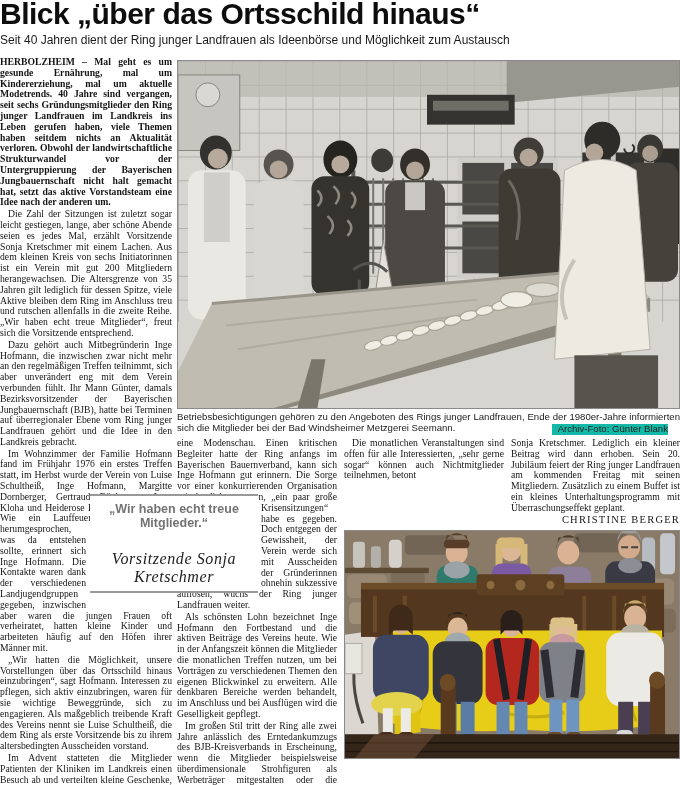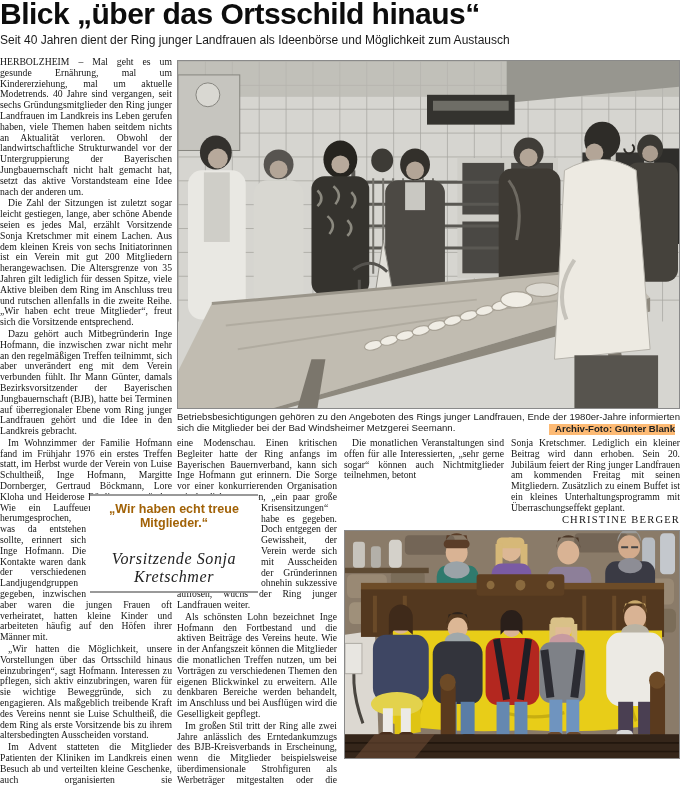--- a/index.html
+++ b/index.html
@@ -17,54 +17,54 @@
     position:absolute; left:0; top:33px; width:680px;
     font-family:"Liberation Sans", sans-serif; font-size:12px; color:#1a1a1a;
   }
   .col{
     position:absolute; overflow:hidden;
     font-size:9.7px; line-height:10.8px; text-align:justify;
     color:#151515; hyphens:auto;
   }
   .col p{margin:0 0 1px 0;}
   .col p.indent{text-indent:8px;}
-  .col p.lead{font-weight:normal;}
+  .col p.lead{font-weight:bold;}
   .col-1{left:0;   top:57px;  width:172px; height:728px;}
   .col-2{left:177px; top:438px; width:160px; height:347px;}
   .col-3{left:344px; top:438px; width:160px; height:90px;}
   .col-4{left:511px; top:438px; width:169px; height:92px;}
   .spacer-r{float:right; width:82px; height:76px; margin-left:4px;}
   .spacer-l{float:left;  width:80px; height:76px; margin-right:4px;}
   .byline{
     text-align:right; font-size:10.5px; letter-spacing:1.2px; margin-top:1px;
     font-variant:normal;
   }
   .pullquote{
     position:absolute; left:90px; top:494px; width:164px; z-index:5;
     background:#fff; border-top:2px solid #999; border-bottom:2px solid #999;
     padding:6px 2px 5px 2px; text-align:center;
   }
   .pullquote .pq-text{
     font-family:"Liberation Sans", sans-serif; font-weight:bold;
-    font-size:12.5px; line-height:14px; color:#a16207;
+    font-size:12.5px; line-height:14px; color:#737373;
   }
   .pullquote .pq-attr{
     font-style:italic; font-size:16px; letter-spacing:0.6px; margin-top:20px; color:#222;
   }
   .photo{position:absolute; overflow:hidden; border:1px solid #8a8a8a; background:#ccc;}
   .photo-1{left:177px; top:60px; width:501px; height:347px;}
   .photo-2{left:344px; top:530px; width:334px; height:227px;}
   .photo svg{display:block; width:100%; height:100%;}
   .caption{
     position:absolute; font-family:"Liberation Sans", sans-serif;
     font-size:9.6px; line-height:10.8px; color:#222; text-align:justify;
   }
   .caption-1{left:177px; top:412px; width:503px; height:24px;}
   .caption-2{left:344px; top:761px; width:336px; height:24px;}
-  .credit{position:absolute; right:5px; bottom:1px; background:#fdba74; padding-left:6px;font-weight:bold;}
+  .credit{position:absolute; right:12px; bottom:1px; background:#14b8a6; padding-left:6px;}
 </style>
 </head>
 <body>
 
 <div class="page">
 
   <div class="headline">Blick „über das Ortsschild hinaus“</div>
   <div class="subheadline">Seit 40 Jahren dient der Ring junger Landfrauen als Ideenbörse und Möglichkeit zum Austausch</div>
 
   <div class="photo photo-1">

